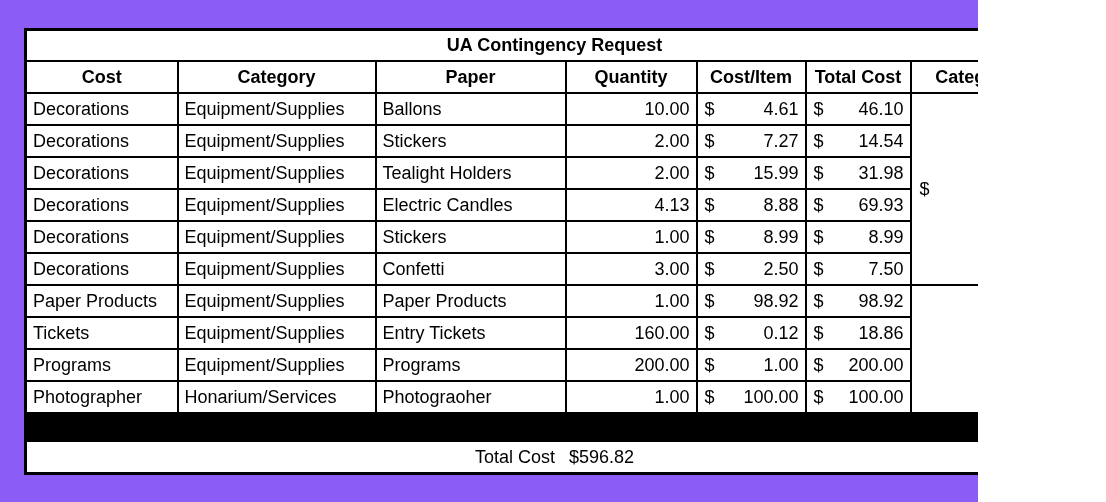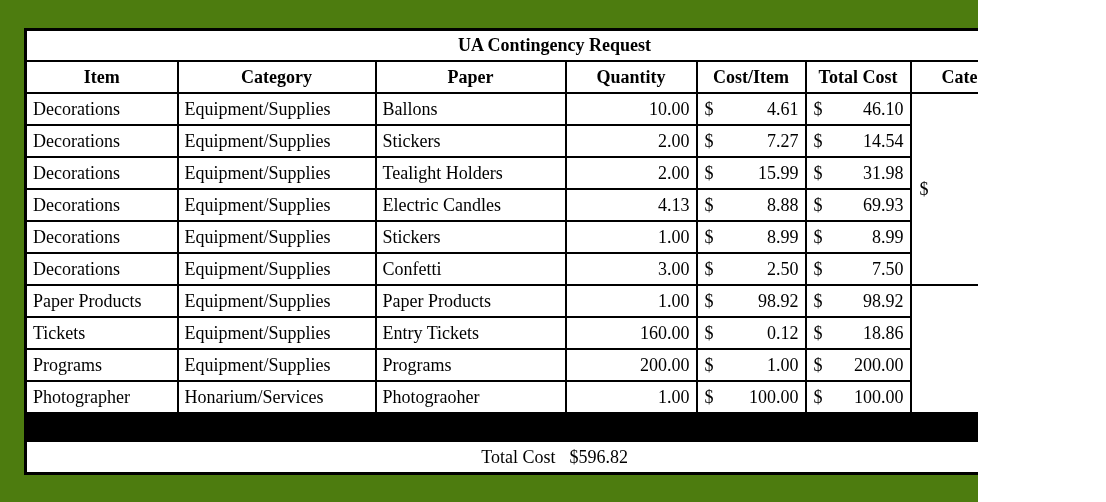--- a/index.html
+++ b/index.html
@@ -8,23 +8,22 @@
     background: #ffffff;
     width: 1106px;
     height: 502px;
     font-family: "Liberation Sans", sans-serif;
     color: #000;
   }
   .sheet {
     position: relative;
     width: 978px;
     height: 502px;
-    background: #4d7c0f;
+    background: #8b5cf6;
     overflow: hidden;
-    font-family: Liberation Serif, serif;
   }
   table.req {
     position: absolute;
     left: 24px;
     top: 28px;
     width: 1058px;
     border-collapse: collapse;
     table-layout: fixed;
     border: 3px solid #000;
   }
@@ -79,21 +78,21 @@
         <col style="width:105px">
       <col style="width:173px">
     </colgroup>
 
     <tbody>
         <tr class="title-row">
       <td colspan="7">UA Contingency Request</td>
     </tr>
 
     <tr class="head-row">
-      <th>Item</th>
+      <th>Cost</th>
       <th>Category</th>
       <th>Paper</th>
       <th>Quantity</th>
       <th>Cost/Item</th>
       <th>Total Cost</th>
       <th>Category Cost</th>
     </tr>
 
     <tr class="data-row">
       <td class="txt">Decorations</td>

